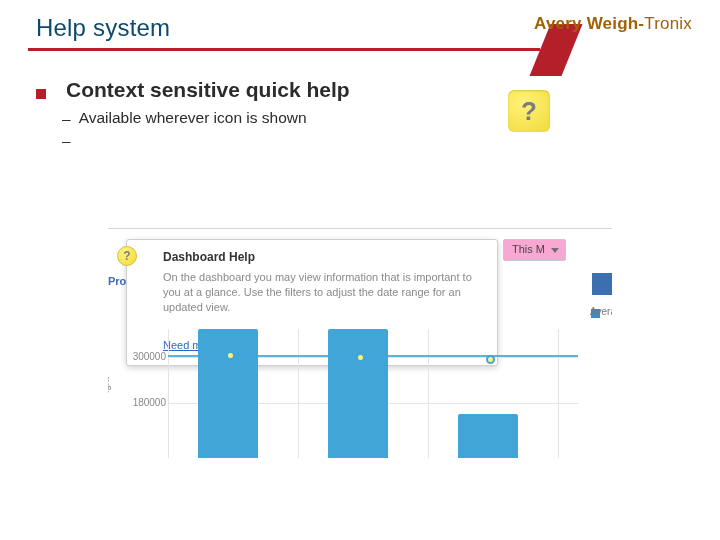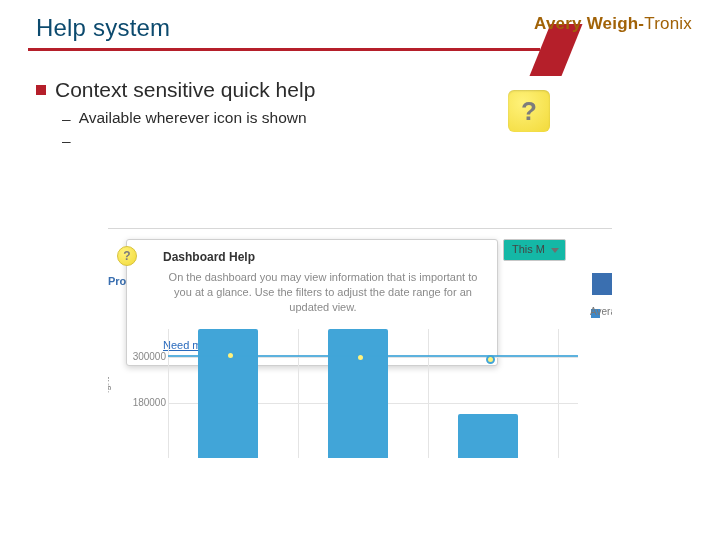--- a/index.html
+++ b/index.html
@@ -9,43 +9,43 @@
   
   .hdr { position: absolute; left: 0; top: 0; width: 720px; height: 56px; }
   .hdr-title { position: absolute; left: 36px; top: 14px; font-size: 24px; color: #0c4a6e; font-weight: 400; letter-spacing: .2px; }
   .hdr-rule { position: absolute; left: 28px; top: 48px; width: 512px; height: 3px; background: #b51f2a; }
   .hdr-endcap { position: absolute; left: 540px; top: 24px; width: 32px; height: 52px; background: #b51f2a; transform: skewX(-22deg); }
   .brand { position: absolute; right: 28px; top: 14px; font-size: 17px; color: #a16207; font-weight: 700; letter-spacing: .2px; }
   .brand em { font-style: normal; font-weight: 400; }
 
   
   .body { position: absolute; left: 36px; top: 78px; width: 440px; }
-  .b1 { display: flex; align-items: flex-start; gap: 9px; font-size: 21px; color: #2b2b2b; font-weight: 400; }
+  .b1 { display: flex; align-items: center; gap: 20px; font-size: 21px; color: #2b2b2b; font-weight: 700; }
   .sq { width: 10px; height: 10px; background: #b51f2a; margin-top: 7px; flex: 0 0 auto; }
   .sub { margin-top: 6px; }
   .sub-row { display: flex; align-items: flex-start; gap: 8px; margin-left: 26px; font-size: 15.5px; color: #2b2b2b; line-height: 1.35; }
   .dash { flex: 0 0 auto; color: #333; margin-top: 1px; }
 
   
   .help-badge { position: absolute; right: 170px; top: 90px; width: 42px; height: 42px; border-radius: 6px; background: radial-gradient(circle at 35% 30%, #fff27a, #f2da3a); display: flex; align-items: center; justify-content: center; box-shadow: 0 1px 2px rgba(0,0,0,.15) inset; }
   .help-badge span { font-size: 26px; font-weight: 700; color: #7c7c7c; }
 
   
   .embed { position: absolute; left: 108px; top: 228px; width: 504px; height: 230px; border-top: 1px solid #d7d7d7; overflow: hidden; }
 
   
   .tip { position: absolute; left: 18px; top: 10px; width: 372px; background: #fff; border: 1px solid #cfcfcf; border-radius: 3px; box-shadow: 0 2px 6px rgba(0,0,0,.18); padding: 10px 14px 12px 36px; }
   .tip-icon { position: absolute; left: -10px; top: 6px; width: 20px; height: 20px; border-radius: 50%; background: radial-gradient(circle at 35% 30%, #fff27a, #f2da3a); border: 1px solid #d8c23a; display: flex; align-items: center; justify-content: center; z-index: 2; }
   .tip-icon span { font-size: 12px; font-weight: 700; color: #7c7c7c; }
   .tip h4 { font-size: 12px; font-weight: 700; color: #333; margin-bottom: 6px; }
-  .tip p { font-size: 11px; line-height: 1.35; color: #8a8a8a; margin-bottom: 20px; text-align: center; }
+  .tip p { font-size: 11px; line-height: 1.35; color: #8a8a8a; margin-bottom: 20px; }
   .tip a { font-size: 11px; color: #2a6bbd; text-decoration: underline; cursor: pointer; }
 
   
-  .dd { position: absolute; right: 46px; top: 10px; height: 22px; border: 1px solid #c7c7c7; background: #14b8a6; font-size: 11px; color: #444; padding: 3px 20px 0 8px; border-radius: 2px; }
+  .dd { position: absolute; right: 46px; top: 10px; height: 22px; border: 1px solid #c7c7c7; background: #f9a8d4; font-size: 11px; color: #444; padding: 3px 20px 0 8px; border-radius: 2px; }
   .dd::after { content: ""; position: absolute; right: 6px; top: 8px; width: 0; height: 0; border-left: 4px solid transparent; border-right: 4px solid transparent; border-top: 5px solid #6f6f6f; }
   .bluebar { position: absolute; right: 0; top: 44px; width: 20px; height: 22px; background: #3a6fb0; }
   .legend-sq { position: absolute; right: 12px; top: 80px; width: 9px; height: 9px; background: #3e89c9; }
   .legend-tx { position: absolute; right: -38px; top: 77px; width: 60px; font-size: 10px; color: #777; }
   .pro { position: absolute; left: 0; top: 46px; font-size: 11px; color: #3a6fb0; font-weight: 700; }
 
   
   .chart { position: absolute; left: 0; top: 100px; width: 470px; height: 130px; }
   .ylab { position: absolute; left: -8px; top: 64px; transform: rotate(-90deg); transform-origin: left top; font-size: 10px; color: #888; }
   .ytick { position: absolute; left: 18px; font-size: 10px; color: #888; text-align: right; width: 40px; }

